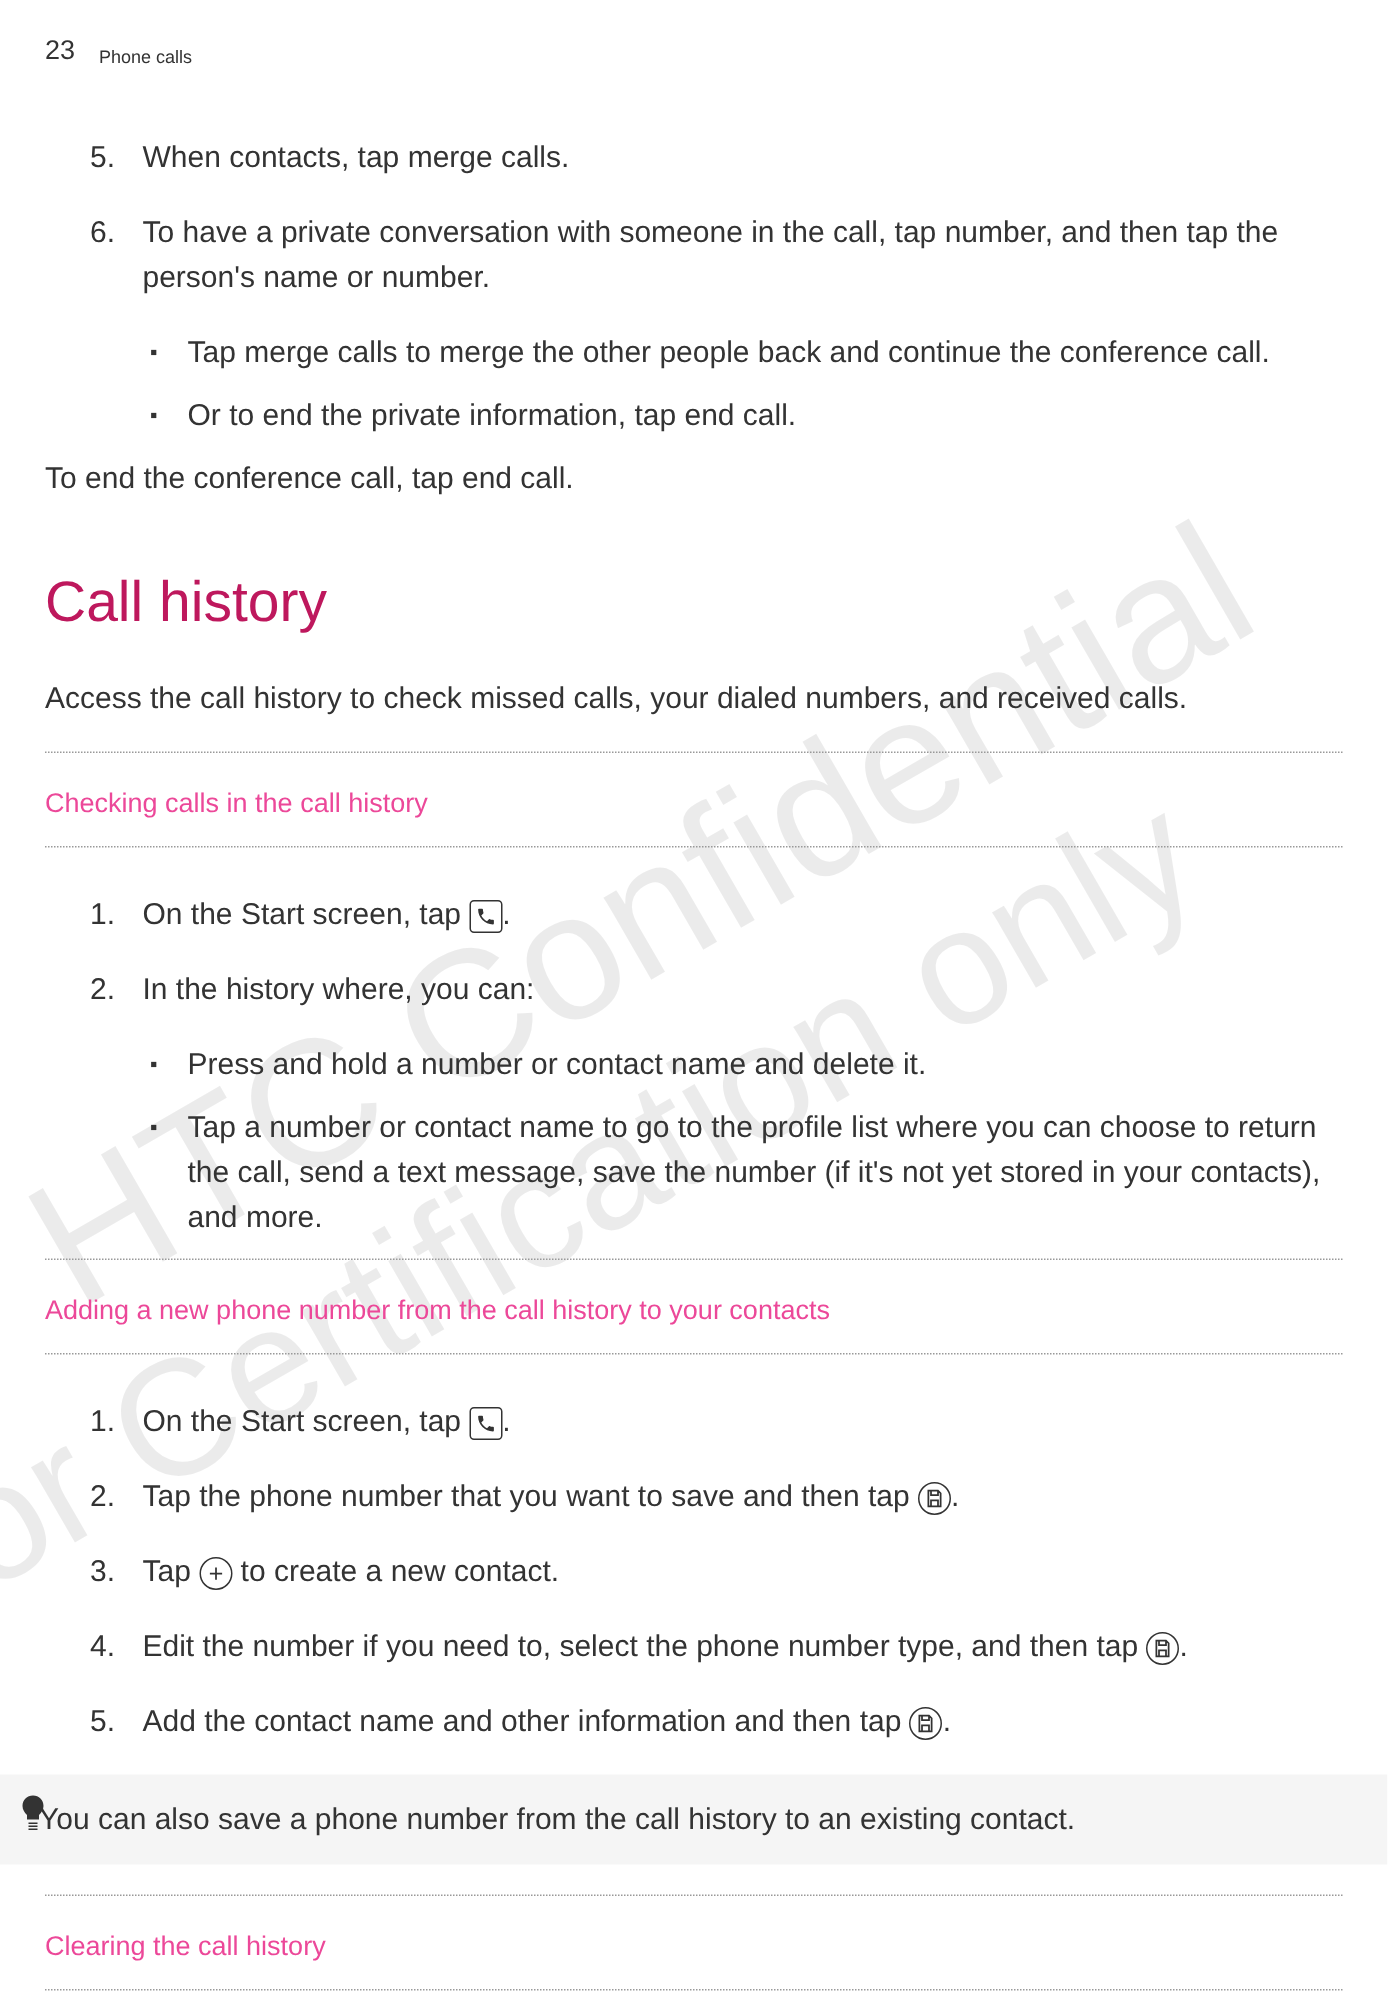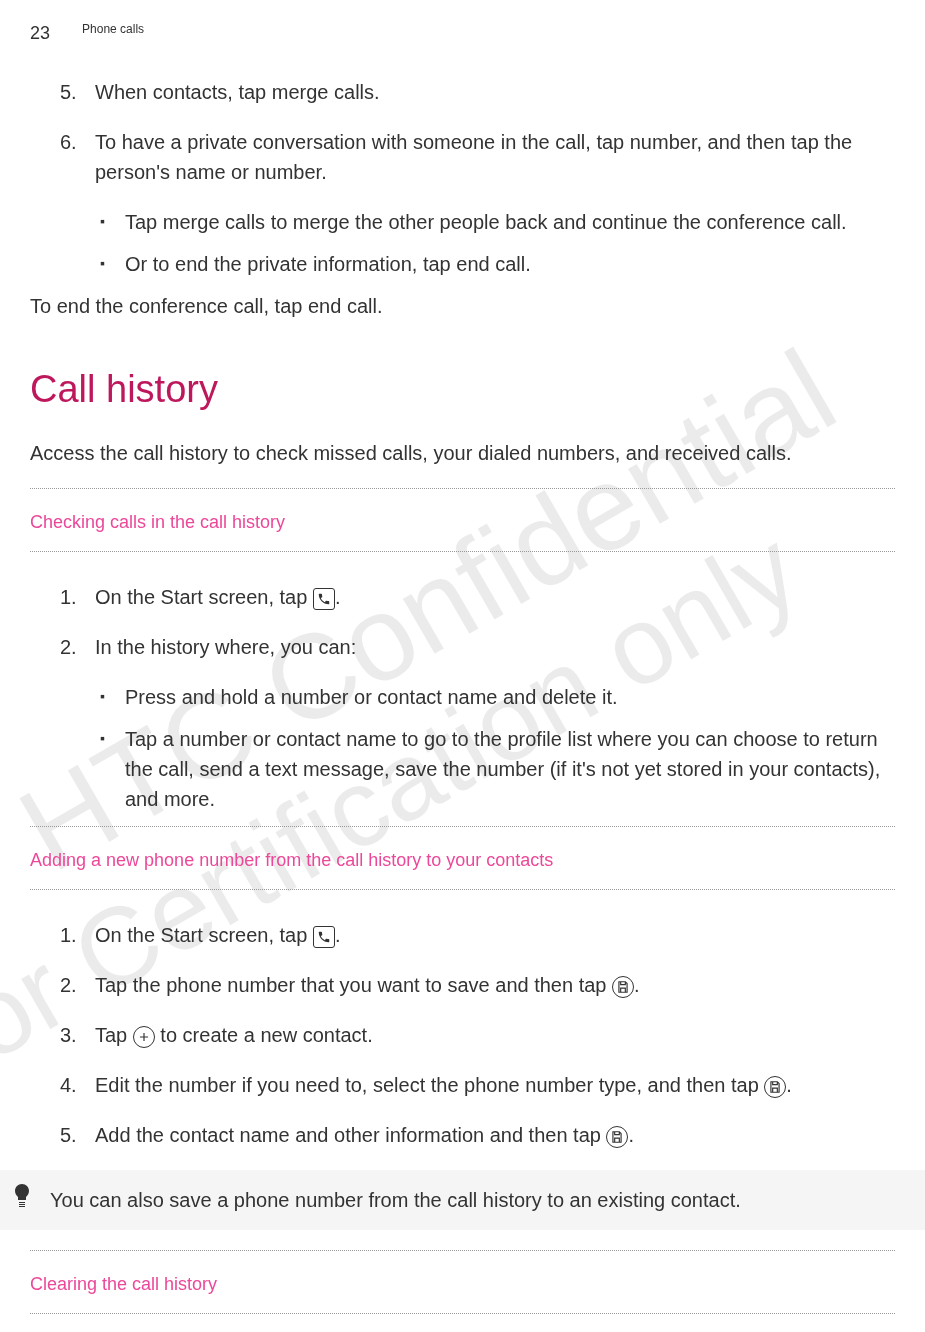--- a/index.html
+++ b/index.html
@@ -31,23 +31,23 @@
       top: 520px;
       left: -30px;
     }
     .watermark2 {
       top: 720px;
       left: -120px;
       font-size: 110px;
     }
     .header {
       display: flex;
-      align-items: flex-start;
-      gap: 32px;
-      margin-bottom: 30px;
+      align-items: flex-end;
+      gap: 16px;
+      margin-bottom: 43px;
     }
     .page-num {
       font-size: 18px;
     }
     .page-title {
       font-size: 12px;
     }
     .content {
       position: relative;
       z-index: 1;
@@ -130,21 +130,21 @@
       width: 22px;
       height: 22px;
     }
     .icon-add {
       border-radius: 50%;
       width: 22px;
       height: 22px;
     }
     .tip-box {
       background: #f5f5f5;
-      padding: 15px 20px 15px 50px;
+      padding: 15px 20px 15px 26px;
       margin: 20px 0;
       position: relative;
       margin-left: -30px;
       margin-right: -30px;
     }
     .tip-icon {
       position: absolute;
       left: 10px;
       top: 12px;
       width: 24px;

